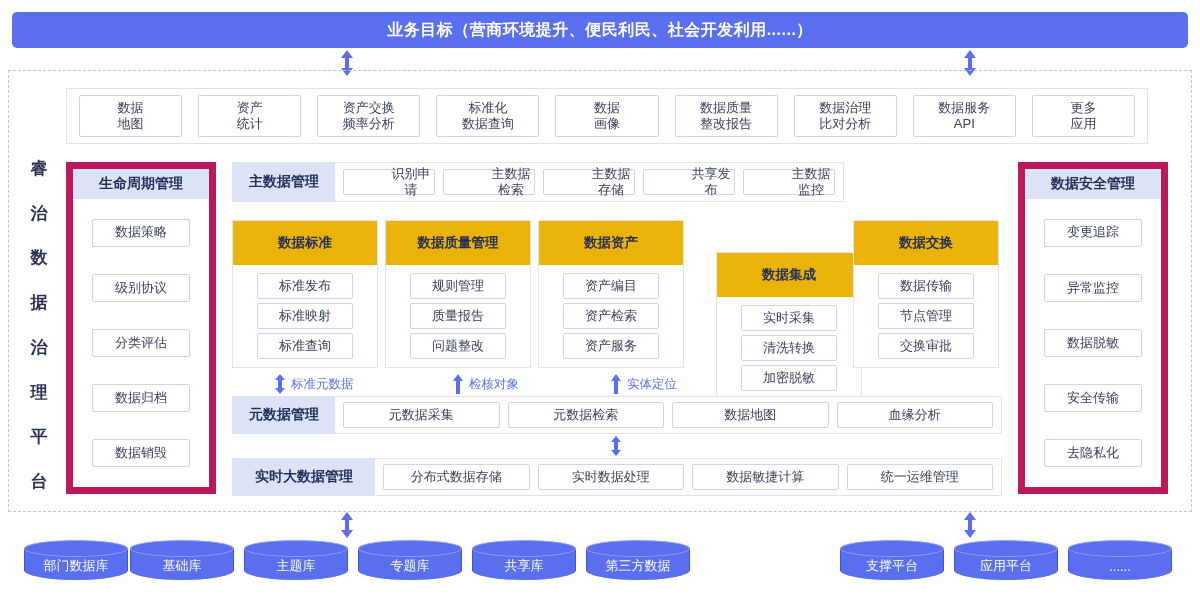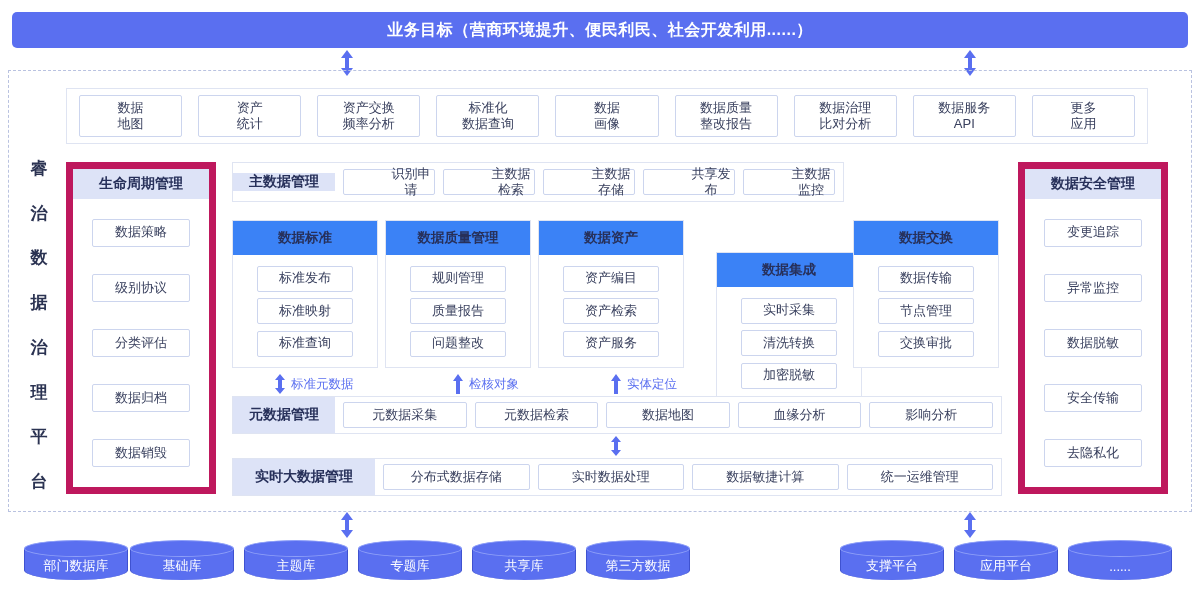--- a/index.html
+++ b/index.html
@@ -115,21 +115,21 @@
     flex: 1 1 0;
     box-sizing: border-box;
   }
 
   
   #portal-row { left: 66px; top: 88px; width: 1082px; height: 56px; }
   #portal-row > .rowlabel { width: 90px; font-size: 15px; }
   #portal-row .chip { height: 42px; margin: 0 4px; }
 
   
-  #master-row { left: 232px; top: 162px; width: 612px; height: 40px; align-items: center; }
+  #master-row { left: 232px; top: 162px; width: 612px; height: 40px; }
   #master-row > .rowlabel { width: 102px; }
   #master-row .chip { height: 26px; padding-left: 44px; }
 
   
   #meta-row { left: 232px; top: 396px; width: 770px; height: 38px; }
   #meta-row > .rowlabel { width: 102px; }
   #meta-row .chip { height: 26px; }
 
   
   #rt-row { left: 232px; top: 458px; width: 770px; height: 38px; }
@@ -177,25 +177,25 @@
     top: 220px;
     width: 146px;
     height: 148px;
     background: #ffffff;
     border: 1px solid #dfe4f2;
     box-sizing: border-box;
     display: flex;
     flex-direction: column;
   }
   .card > .card-head {
-    background: #3b82f6;
+    background: #eab308;
     color: #27305a;
     font-weight: bold;
     font-size: 13.5px;
-    height: 34px;
+    height: 44px;
     display: flex;
     align-items: center;
     justify-content: center;
     flex: 0 0 auto;
   }
   .card > .card-body {
     flex: 1 1 auto;
     display: flex;
     flex-direction: column;
     align-items: center;
@@ -408,21 +408,20 @@
   <span>实体定位</span>
 </div>
 
 <div class="rowbar" id="meta-row">
   <div class="rowlabel">元数据管理</div>
   <div class="rowitems">
     <div class="chip">元数据采集</div>
     <div class="chip">元数据检索</div>
     <div class="chip">数据地图</div>
     <div class="chip">血缘分析</div>
-    <div class="chip">影响分析</div>
   </div>
 </div>
 
 <div class="arrow" style="left:608px; top:436px;">
   <svg width="14" height="20" viewBox="0 0 14 20" aria-hidden="true">
     <path d="M7 0 L12 6 L9 6 L9 14 L12 14 L7 20 L2 14 L5 14 L5 6 L2 6 Z" fill="#5a6ff0"></path>
   </svg>
 </div>
 
 <div class="rowbar" id="rt-row">

